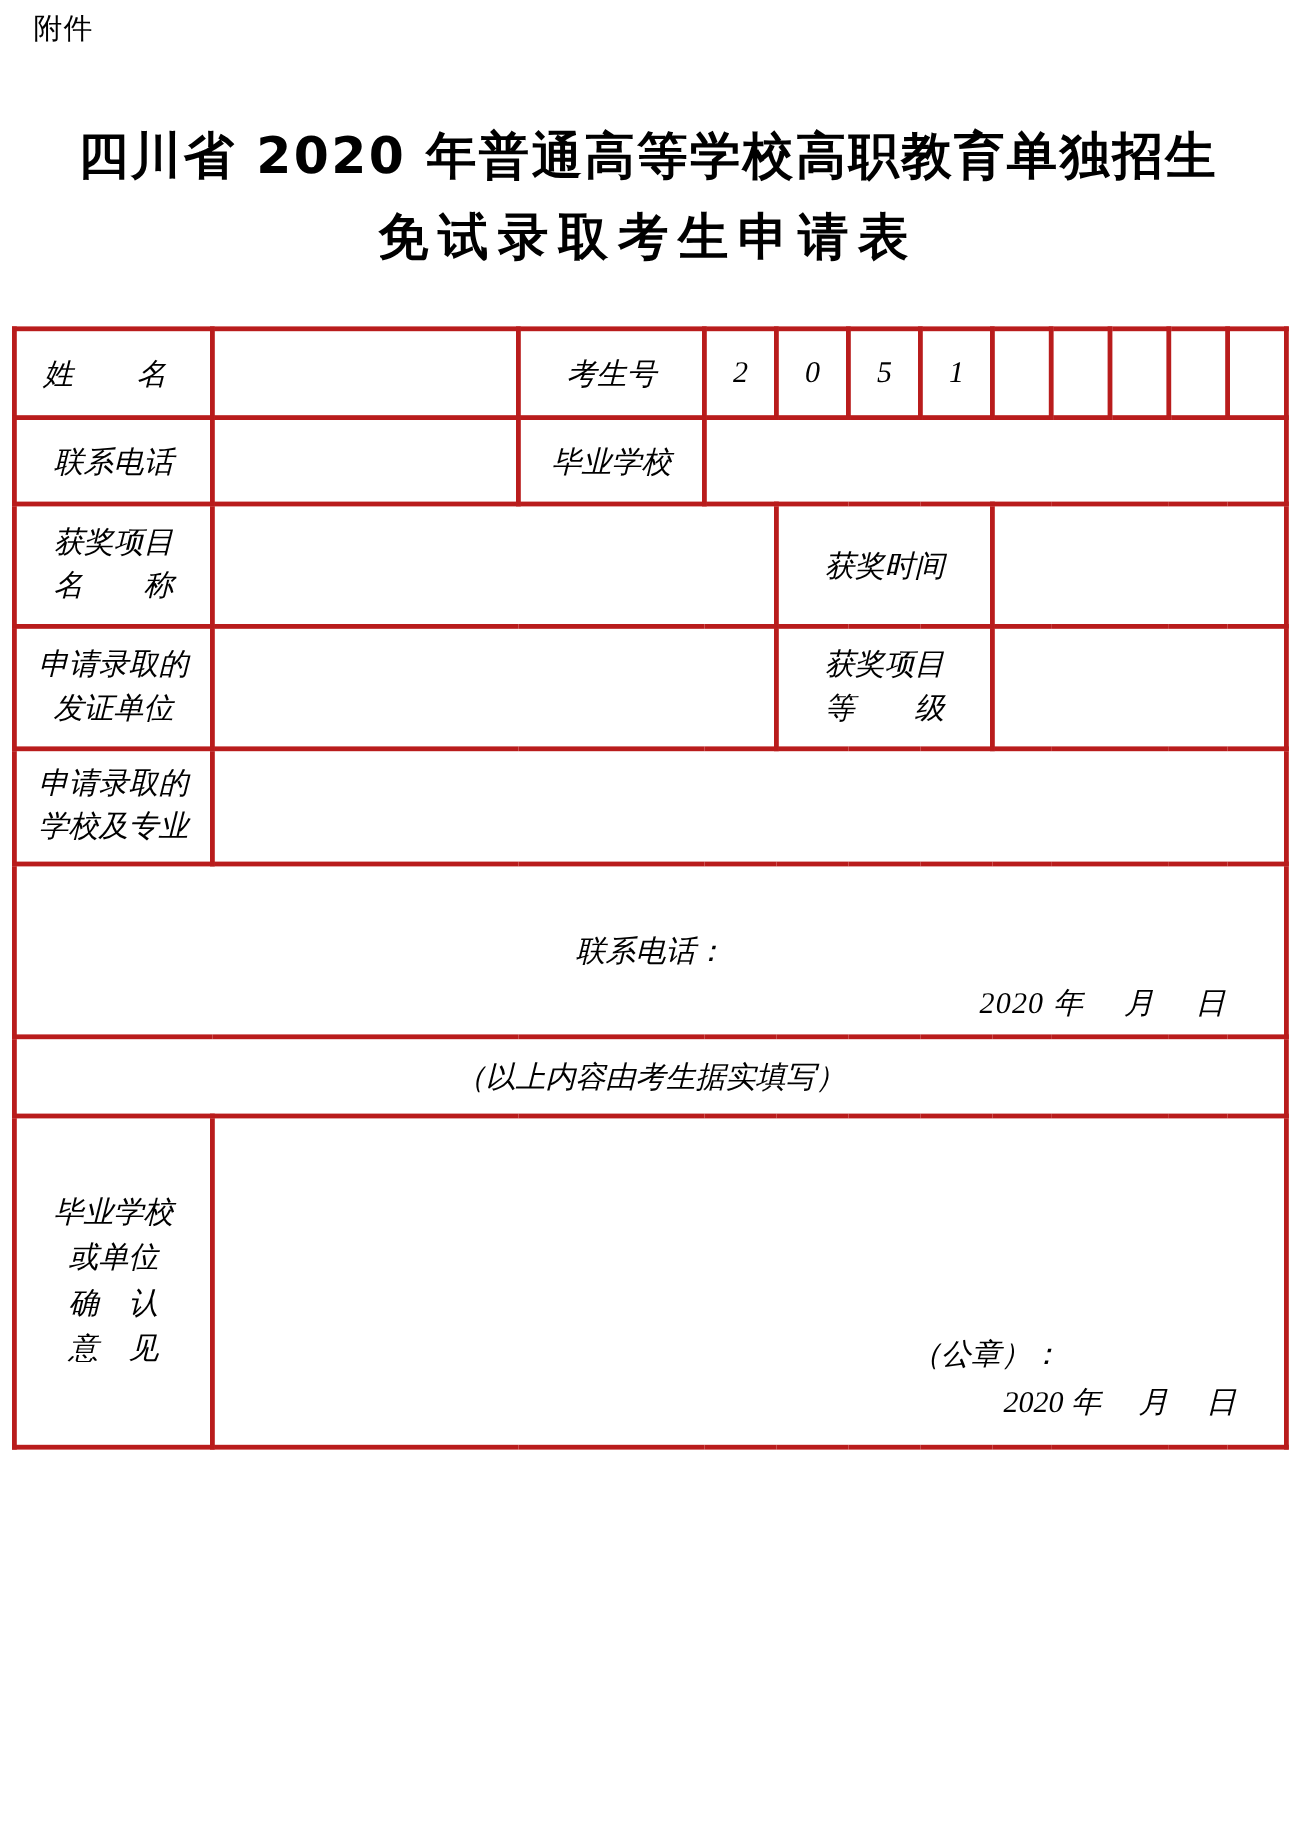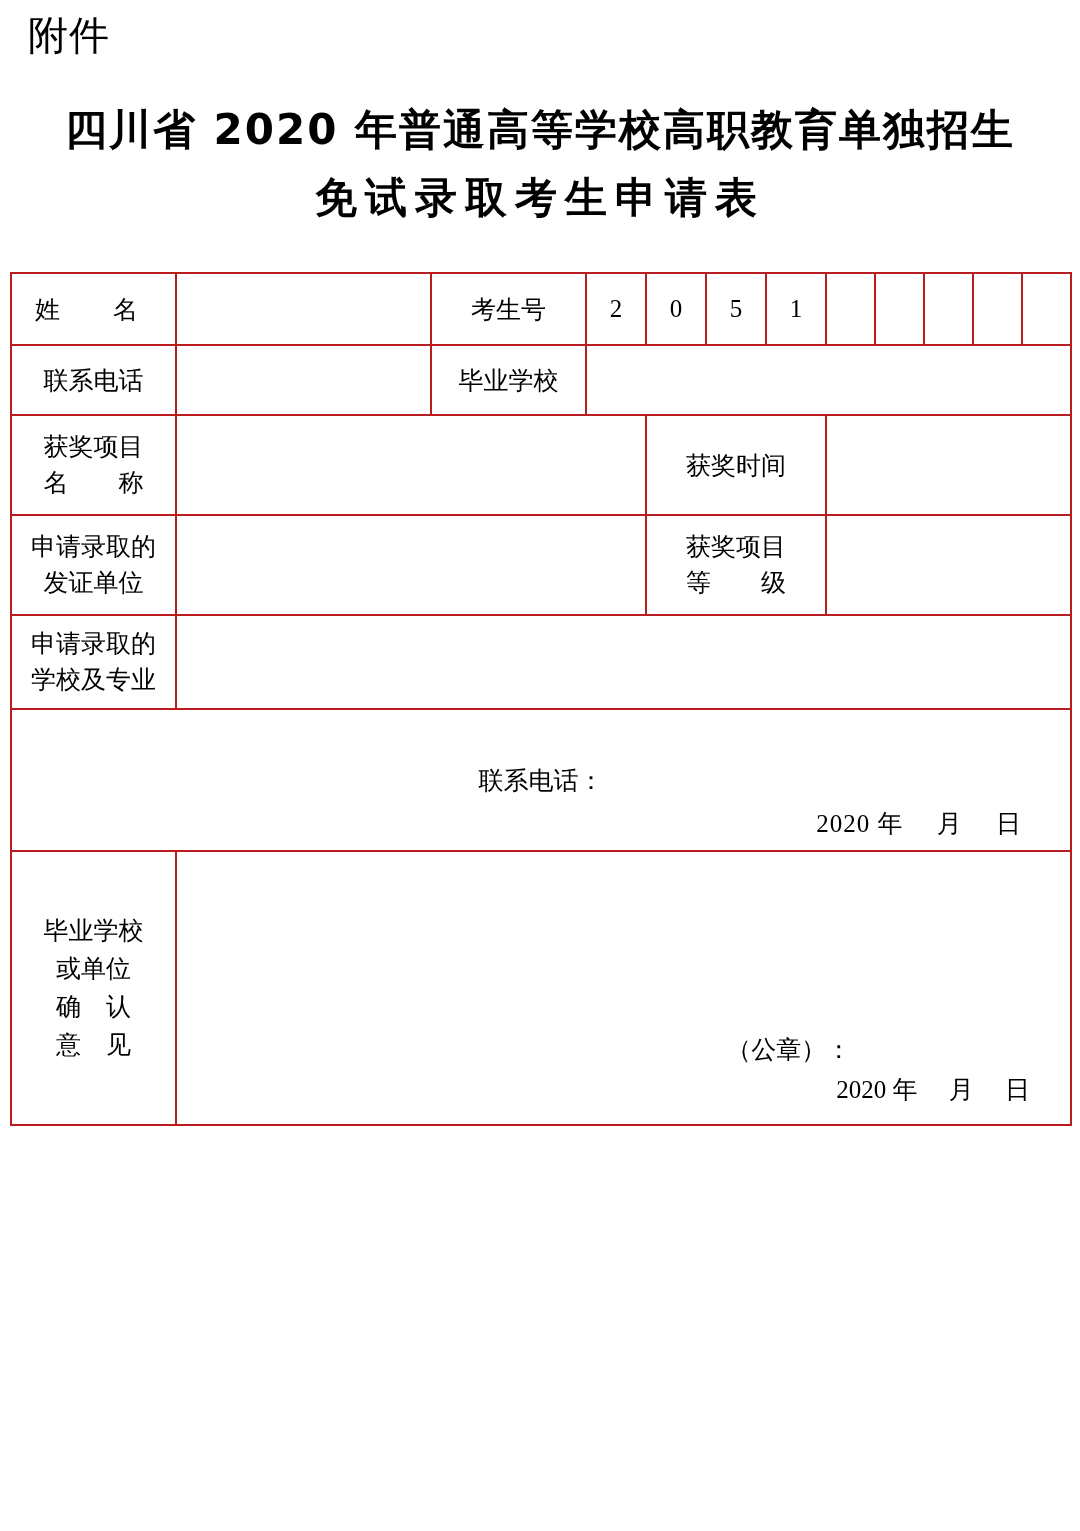--- a/index.html
+++ b/index.html
@@ -19,21 +19,21 @@
     width: 1080px;
     height: 1531px;
     position: relative;
     box-sizing: border-box;
   }
   .attach-label {
     position: absolute;
     left: 28px;
     top: 8px;
     font-family: Liberation Serif, serif;
-    font-size: 40px;
+    font-size: 24px;
     font-weight: 500;
     letter-spacing: 1px;
   }
   .doc-title {
     position: absolute;
     left: 0;
     top: 96px;
     width: 1080px;
     text-align: center;
     font-family: "DejaVu Sans", "Liberation Sans", sans-serif;
@@ -48,25 +48,26 @@
 
   table.form {
     position: absolute;
     left: 10px;
     top: 272px;
     width: 1060px;
     border-collapse: collapse;
     table-layout: fixed;
   }
   table.form td {
-    border: 2px solid #b91c1c;
+    border: 4px solid #b91c1c;
     font-size: 25px;
     padding: 0;
     vertical-align: middle;
     text-align: center;
+    font-style: italic;
   }
   .lbl {
     letter-spacing: 0px;
     white-space: nowrap;
   }
   .sp2 { letter-spacing: 14px; padding-left: 14px; }
   .two-line {
     line-height: 36px;
     margin-top: 44px;
   }
@@ -110,20 +111,21 @@
     right: 40px;
     bottom: 14px;
     text-align: left;
     font-size: 25px;
     line-height: 40px;
     white-space: nowrap;
   }
   .seal-block .seal {
     display: block;
     padding-left: 0px;
+    margin-left: 33px;
   }
   .seal-block .sealdate {
     display: block;
     padding-left: 110px;
   }
   .lbl-block {
     line-height: 38px;
   }
 </style>
 </head>
@@ -209,20 +211,23 @@
       <td class="blank" colspan="11"></td>
     </tr>
 
     <tr>
       <td class="sign-cell" colspan="12">
         <span>联系电话：</span>
         <span class="date-line">2020 年　 月　 日</span>
       </td>
     </tr>
 
+    <tr class="note-row">
+      <td colspan="12">（以上内容由考生据实填写）</td>
+    </tr>
 
     <tr>
       <td class="lbl lbl-block" style="height:272px">
         <div>毕业学校</div>
         <div>或单位</div>
         <div>确　认</div>
         <div>意　见</div>
       </td>
       <td class="opinion-cell" colspan="11">
         <div class="seal-block">

